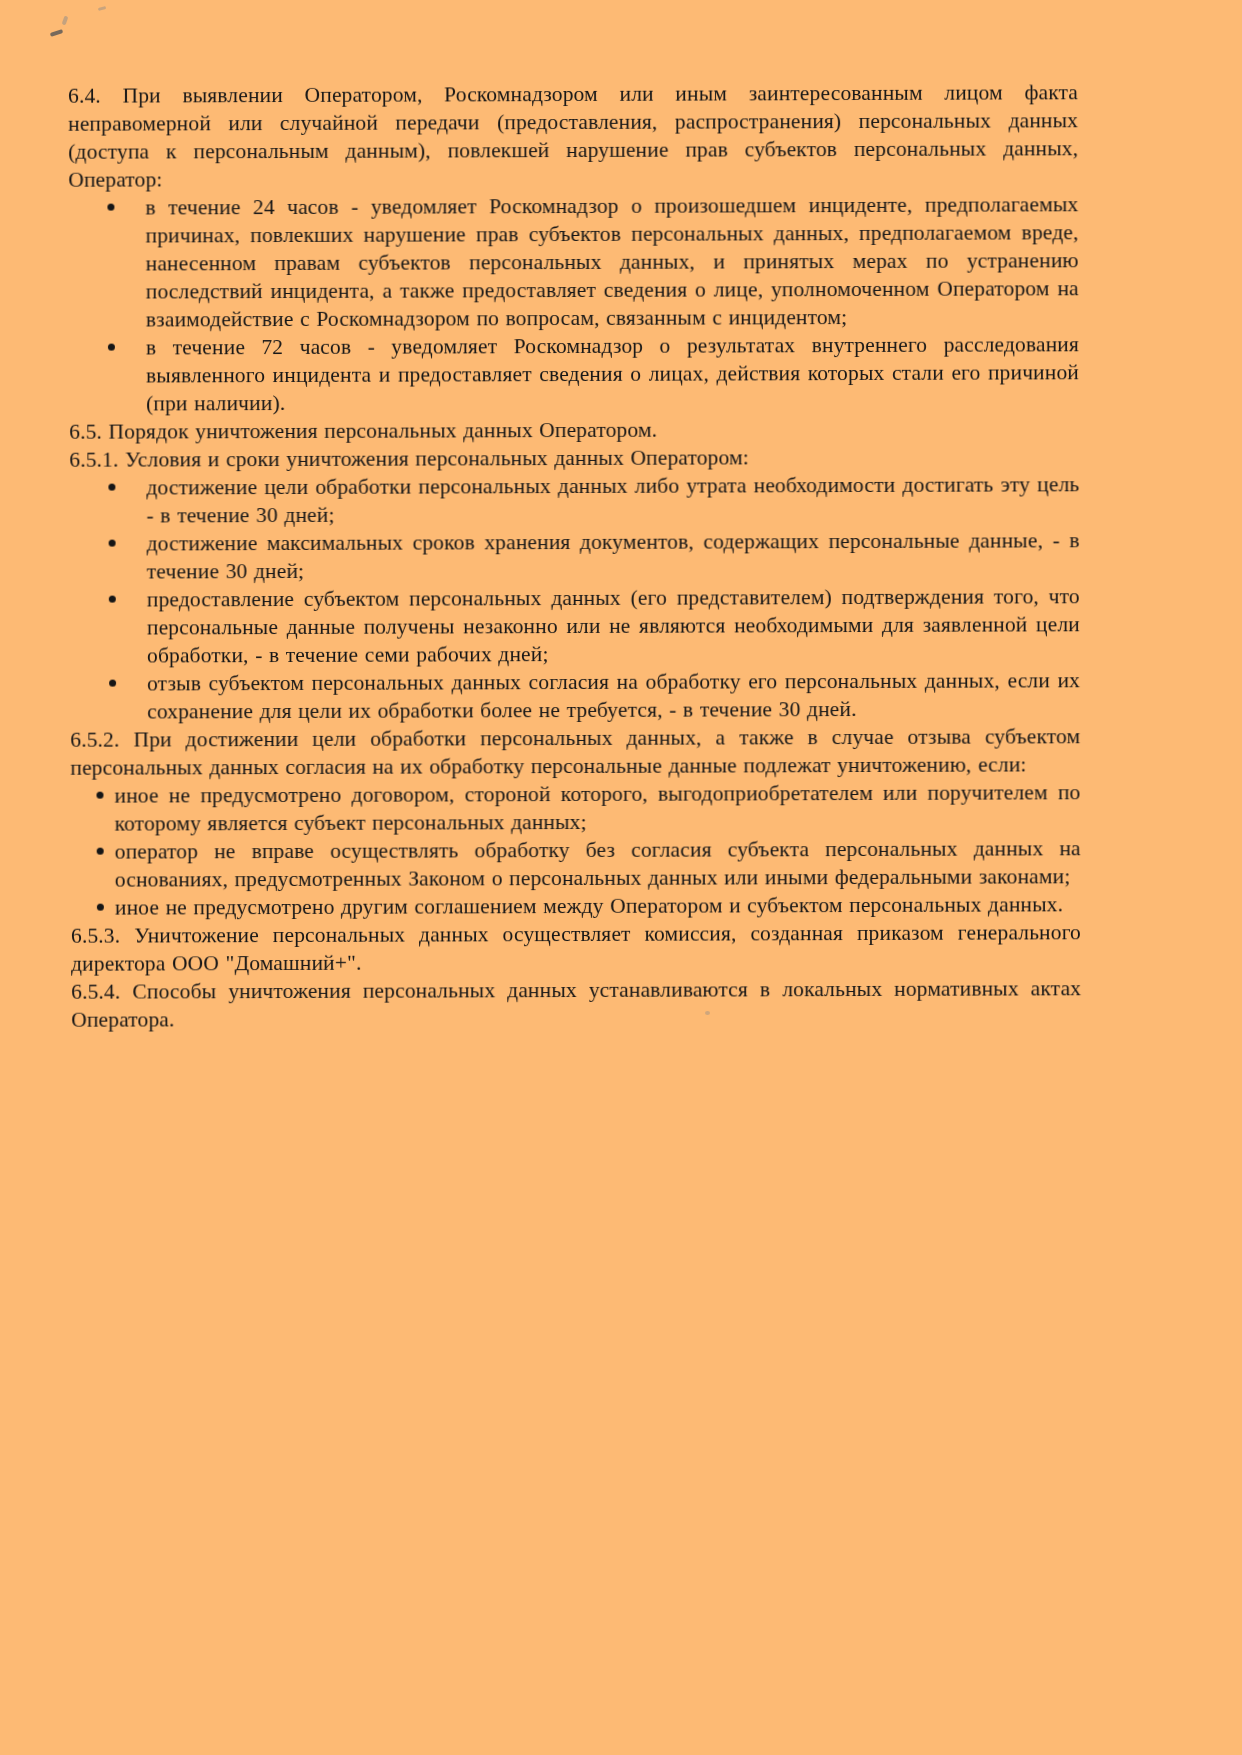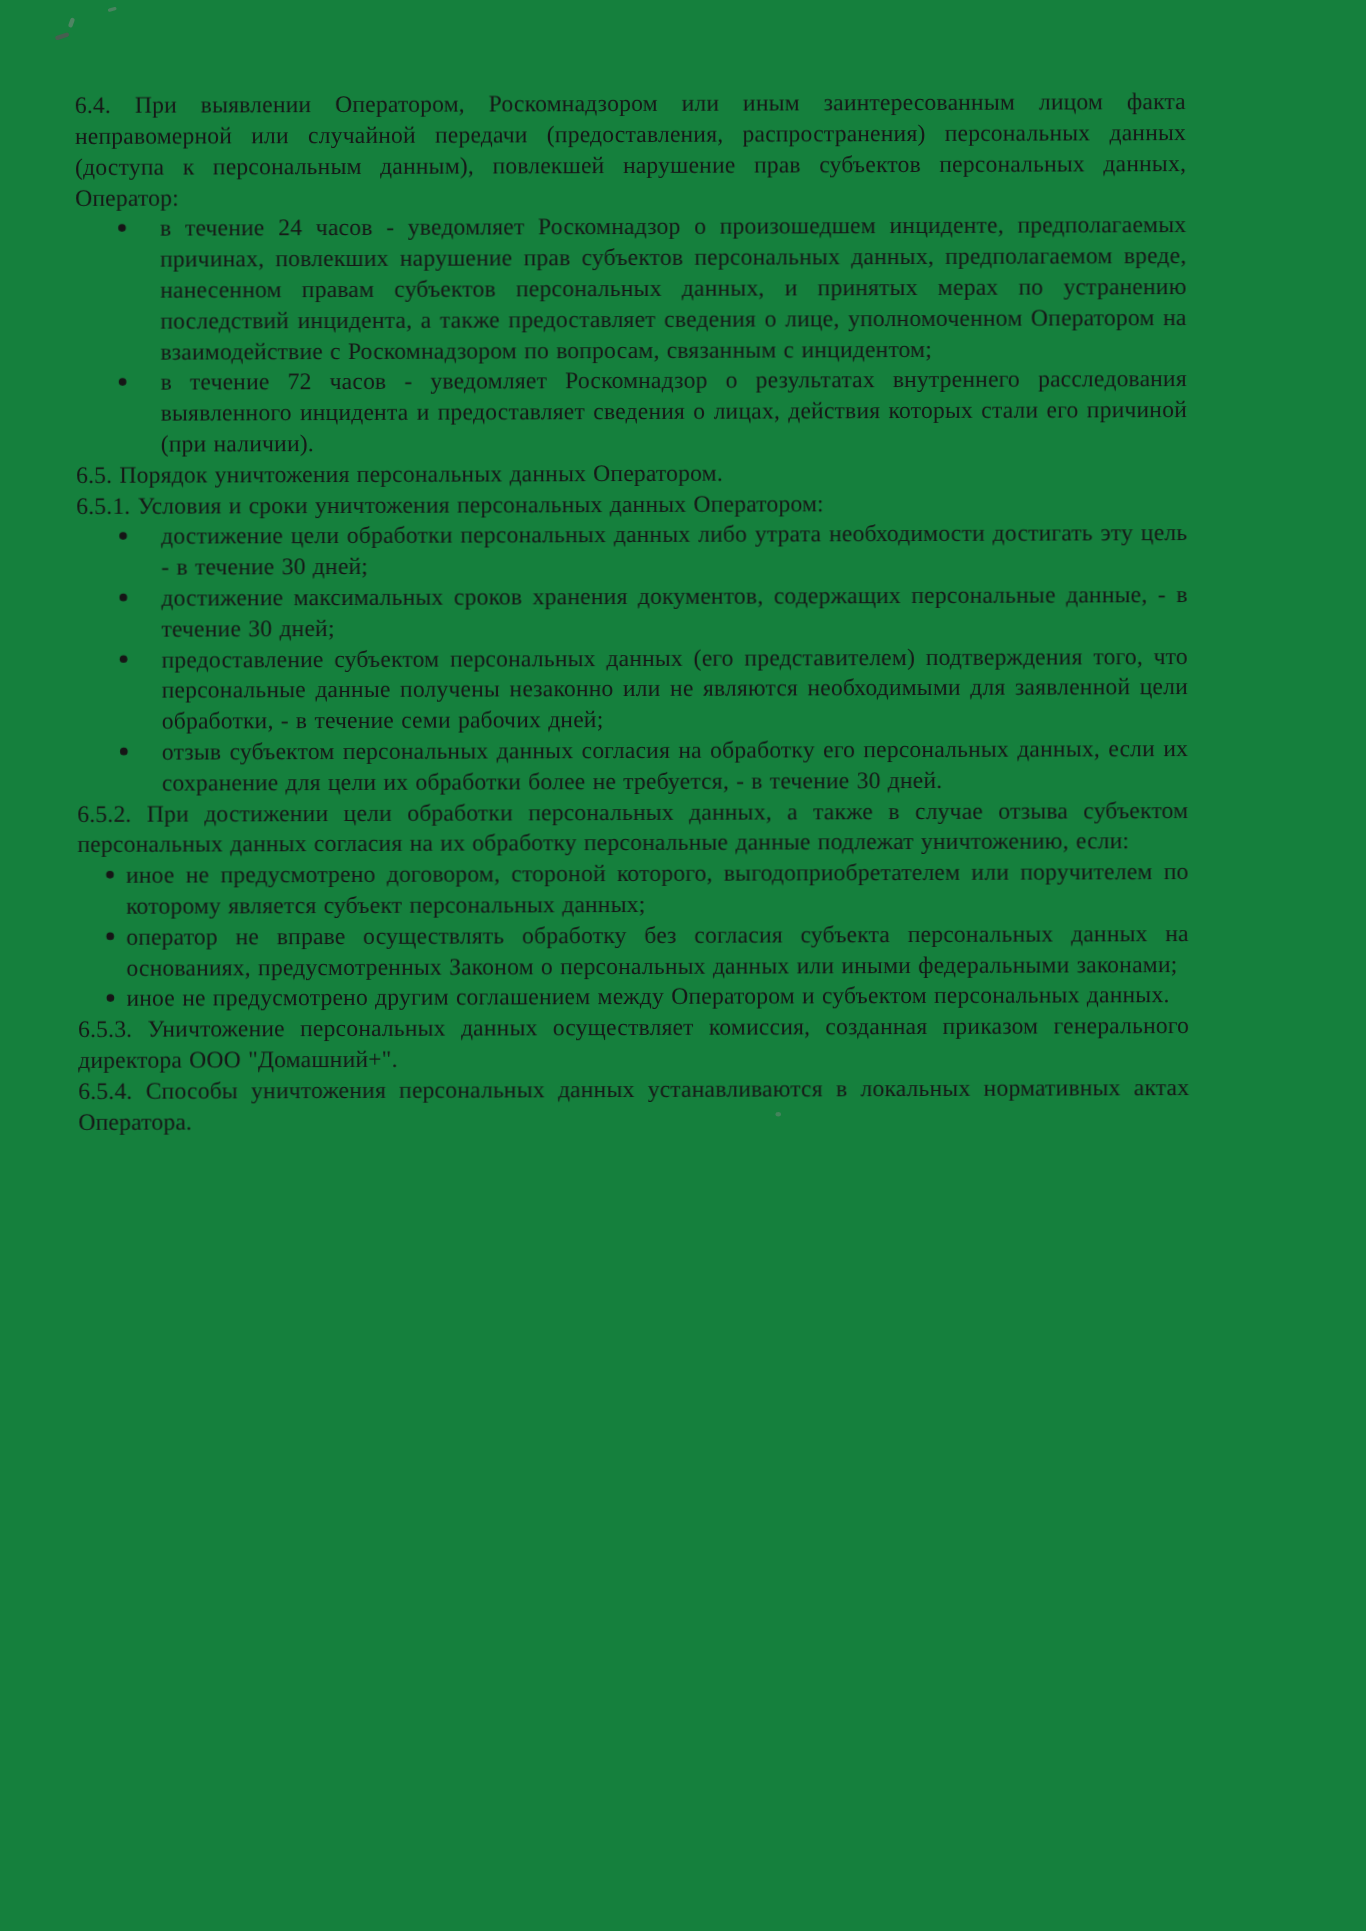--- a/index.html
+++ b/index.html
@@ -4,21 +4,21 @@
 <style>
   html, body {
     margin: 0;
     padding: 0;
     background: #ffffff;
   }
   .page {
     position: relative;
     width: 1242px;
     height: 1755px;
-    background: #15803d;
+    background: #fdba74;
     overflow: hidden;
     font-family: "Liberation Serif", "DejaVu Serif", serif;
   }
   .scan-layer {
     position: absolute;
     left: 68px;
     top: 80px;
     width: 1010px;
     transform: rotate(-0.2deg);
     transform-origin: 50% 0;

